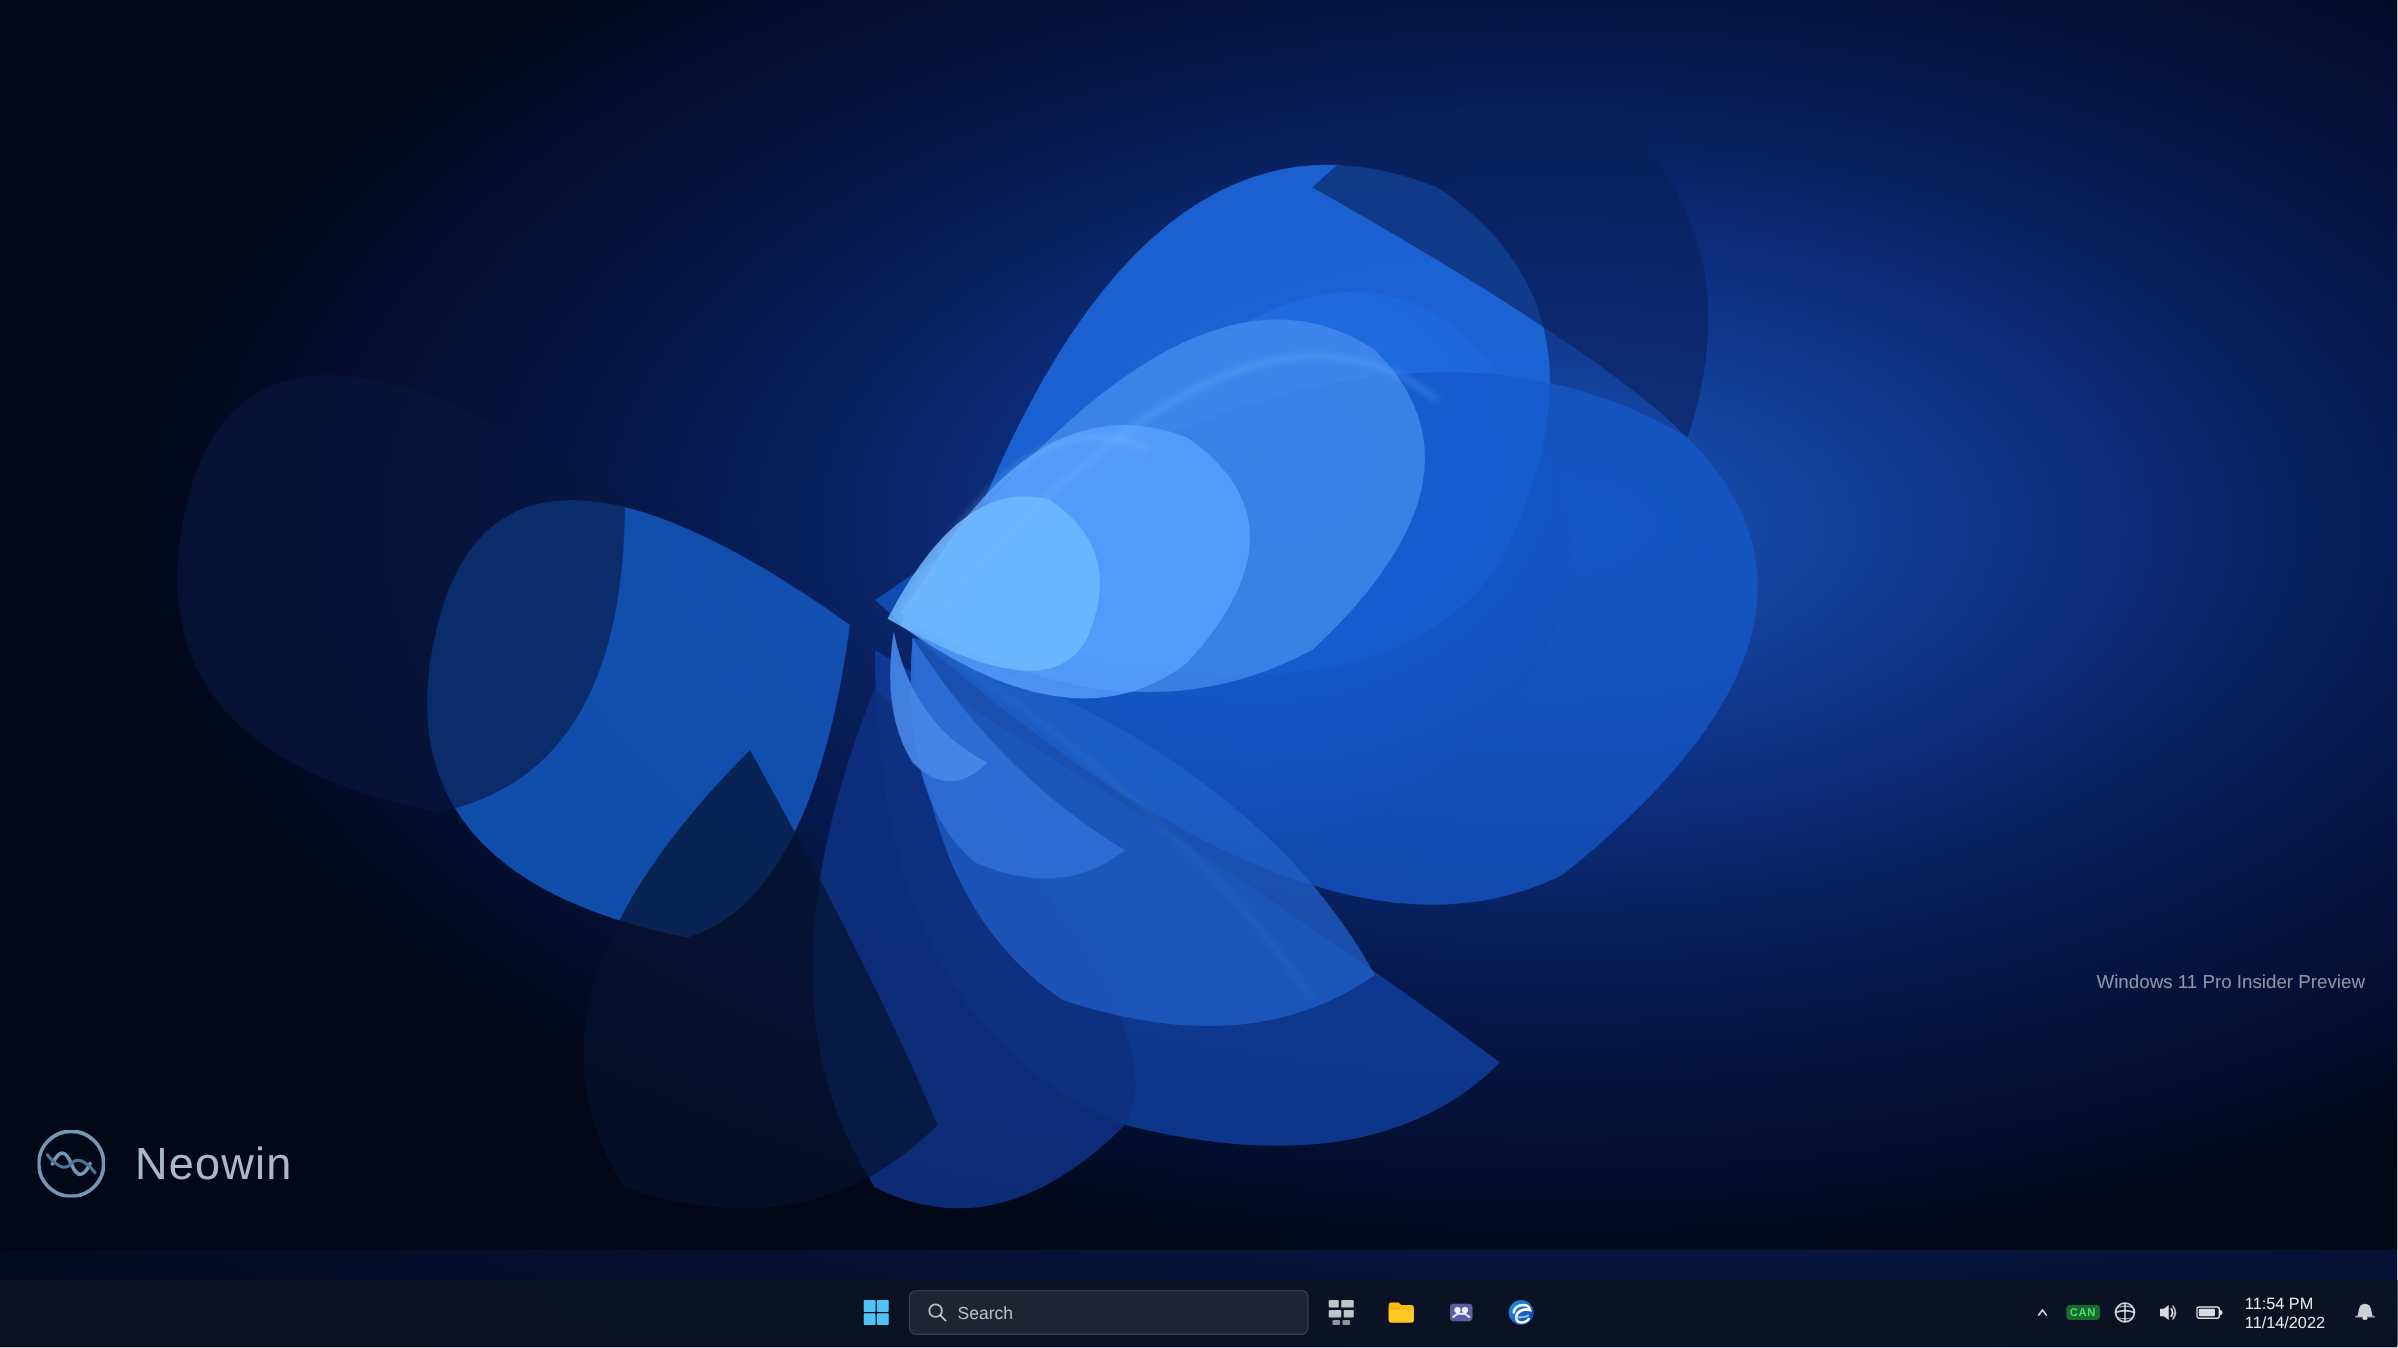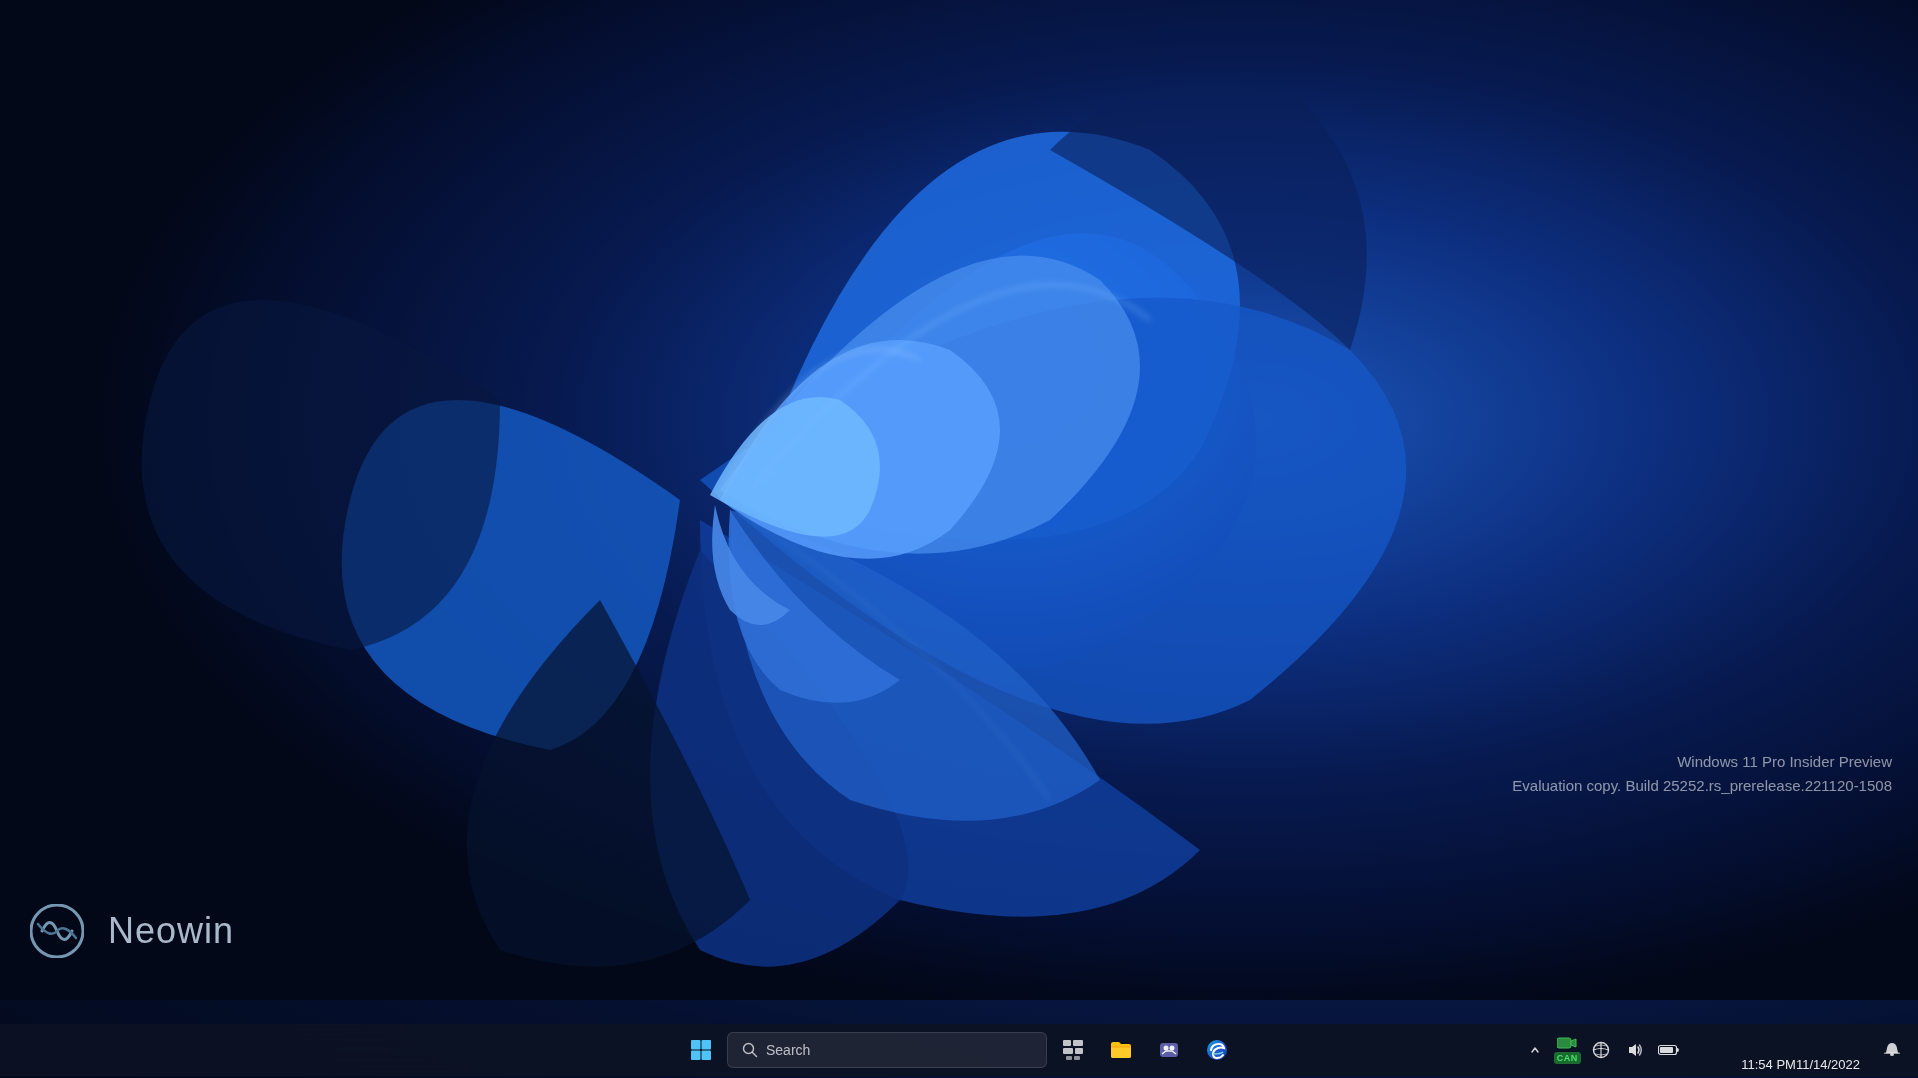--- a/index.html
+++ b/index.html
@@ -172,29 +172,28 @@
       height: 36px;
       cursor: pointer;
       border-radius: 4px;
       color: rgba(255,255,255,0.85);
       font-size: 14px;
     }
 
     
     .clock-area {
       display: flex;
-      flex-direction: row;
-      align-items: flex-end;
+      flex-direction: column;
+      align-items: flex-start;
       justify-content: center;
       padding: 0 8px;
       height: 44px;
       cursor: pointer;
       border-radius: 4px;
       min-width: 80px;
-      margin-left: 44px;
     }
 
     .clock-time {
       color: rgba(255,255,255,0.9);
       font-size: 13px;
       font-weight: 400;
     }
 
     .clock-date {
       color: rgba(255,255,255,0.9);
@@ -294,21 +293,20 @@
     <svg class="neowin-logo-icon" viewBox="0 0 54 54" xmlns="http://www.w3.org/2000/svg">
       <circle cx="27" cy="27" r="26" fill="none" stroke="#8ab0cc" stroke-width="3"></circle>
       <path d="M 12 27 Q 20 10 27 27 Q 34 44 42 27" stroke="#8ab0cc" stroke-width="3" fill="none" stroke-linecap="round"></path>
       <path d="M 8 20 Q 20 35 27 27 Q 34 19 46 34" stroke="#5888a8" stroke-width="2.5" fill="none" stroke-linecap="round"></path>
     </svg>
     <span class="neowin-text">Neowin</span>
   </div>
 
   <div class="windows-watermark">
     <div>Windows 11 Pro Insider Preview</div>
-    <div>Evaluation copy. Build 25252.rs_prerelease.221120-1508</div>
   </div>
 
   <div class="taskbar">
 
     <div class="taskbar-center">
 
       <div class="start-button" title="Start">
         <svg class="start-icon" viewBox="0 0 24 24" xmlns="http://www.w3.org/2000/svg">
           <rect x="2" y="2" width="9.5" height="9.5" rx="1" fill="#4fc3f7"></rect>
           <rect x="12.5" y="2" width="9.5" height="9.5" rx="1" fill="#4fc3f7"></rect>
@@ -370,21 +368,21 @@
     </div>
 
     <div class="taskbar-right">
 
       <div class="tray-chevron">
         <svg width="10" height="10" viewBox="0 0 10 10">
           <polyline points="2,7 5,3 8,7" stroke="rgba(255,255,255,0.8)" stroke-width="1.5" fill="none" stroke-linecap="round" stroke-linejoin="round"></polyline>
         </svg>
       </div>
 
-      <div class="tray-icon" title="CAM" style="display:flex;flex-direction:column;align-items:center;justify-content:center;gap:1px;">
+      <div class="tray-icon" title="CAM" style="display:flex;align-items:center;justify-content:center;gap:1px;">
         <svg width="20" height="14" viewBox="0 0 20 14" xmlns="http://www.w3.org/2000/svg">
           <rect x="0" y="1" width="14" height="10" rx="2" fill="#2a8a40"></rect>
           <rect x="0" y="1" width="14" height="10" rx="2" fill="none" stroke="#3dba54" stroke-width="1"></rect>
           <path d="M14 4 L19 2 L19 10 L14 8 Z" fill="#2a8a40" stroke="#3dba54" stroke-width="1"></path>
         </svg>
         <span class="cam-badge">CAN</span>
       </div>
 
       <div class="tray-icon" title="Network">
         <svg width="18" height="18" viewBox="0 0 18 18" xmlns="http://www.w3.org/2000/svg">

